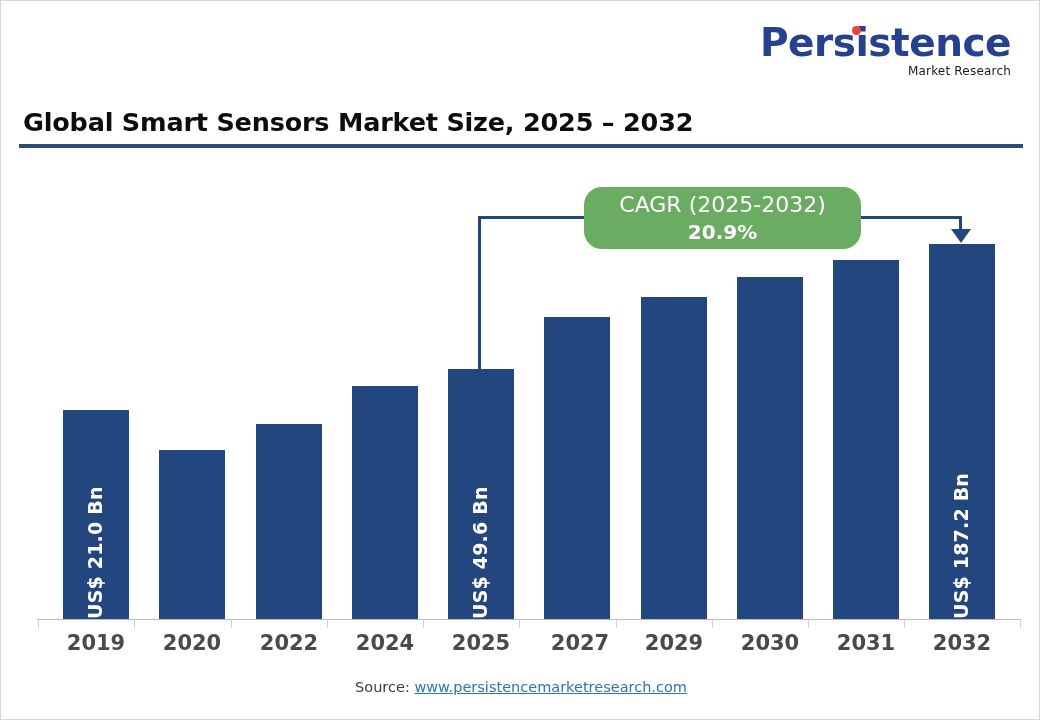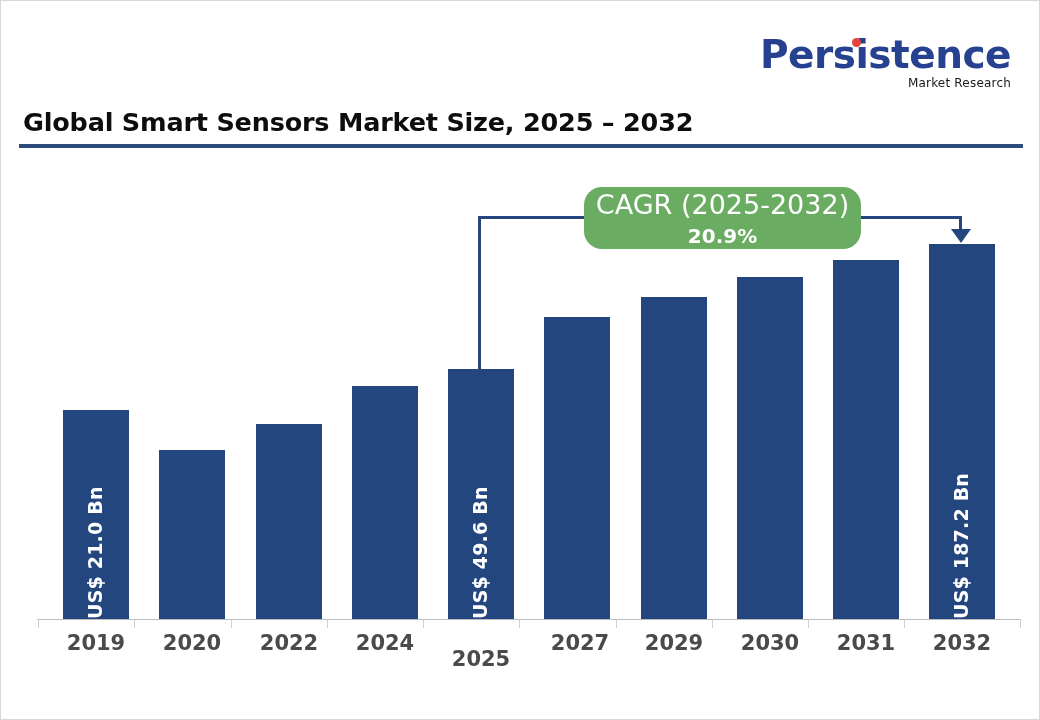--- a/index.html
+++ b/index.html
@@ -15,21 +15,20 @@
     background: #ffffff;
     border: 1px solid #d8d8d8;
   }
 
   
   #logo {
     position: absolute;
     right: 28px; top: 22px;
     text-align: right;
     line-height: 1;
-    margin-top: 12px;
   }
   #logo-main {
     font-size: 39px;
     font-weight: bold;
     color: #26418f;
     letter-spacing: -0.5px;
     position: relative;
     display: inline-block;
     font-family: "DejaVu Sans", sans-serif;
   }
@@ -118,21 +117,21 @@
     color: #ffffff;
     text-align: center;
     display: flex;
     flex-direction: column;
     align-items: center;
     justify-content: center;
     font-family: "DejaVu Sans", sans-serif;
     z-index: 5;
   }
   .callout .line {
-    font-size: 27px;
+    font-size: 22px;
     line-height: 1.32;
     font-weight: normal;
   }
   .callout .value {
     font-size: 20px;
     font-weight: bold;
     line-height: 1.32;
   }
   #hist-callout { left: 120px; top: 258px; width: 243px; height: 100px; }
   #cagr-callout { left: 583px; top: 186px; width: 277px; height: 62px; }
@@ -221,29 +220,32 @@
         <div class="axis-tick" style="left: 711px;"></div>
         <div class="axis-tick" style="left: 807px;"></div>
         <div class="axis-tick" style="left: 903px;"></div>
         <div class="axis-tick" style="left: 1019px;"></div>
       </div>
     <div id="xlabels-layer">
         <div class="x-label" style="left: 50px; width: 90px;">2019</div>
         <div class="x-label" style="left: 146px; width: 90px;">2020</div>
         <div class="x-label" style="left: 243px; width: 90px;">2022</div>
         <div class="x-label" style="left: 339px; width: 90px;">2024</div>
-        <div class="x-label" style="left: 435px; width: 90px; margin-top: 16px;">2025</div>
+        <div class="x-label" style="left: 435px; width: 90px;">2025</div>
         <div class="x-label" style="left: 534px; width: 90px;">2027</div>
         <div class="x-label" style="left: 628px; width: 90px;">2029</div>
         <div class="x-label" style="left: 724px; width: 90px;">2030</div>
         <div class="x-label" style="left: 820px; width: 90px;">2031</div>
         <div class="x-label" style="left: 916px; width: 90px;">2032</div>
       </div>
   </div>
 
 
   <div class="callout" id="cagr-callout">
     <div class="line">CAGR (2025-2032)</div>
     <div class="value">20.9%</div>
   </div>
 
+  <div id="source">
+    <span>Source: </span><span id="source-link">www.persistencemarketresearch.com</span>
+  </div>
 
 </div>
 
 </body></html>

